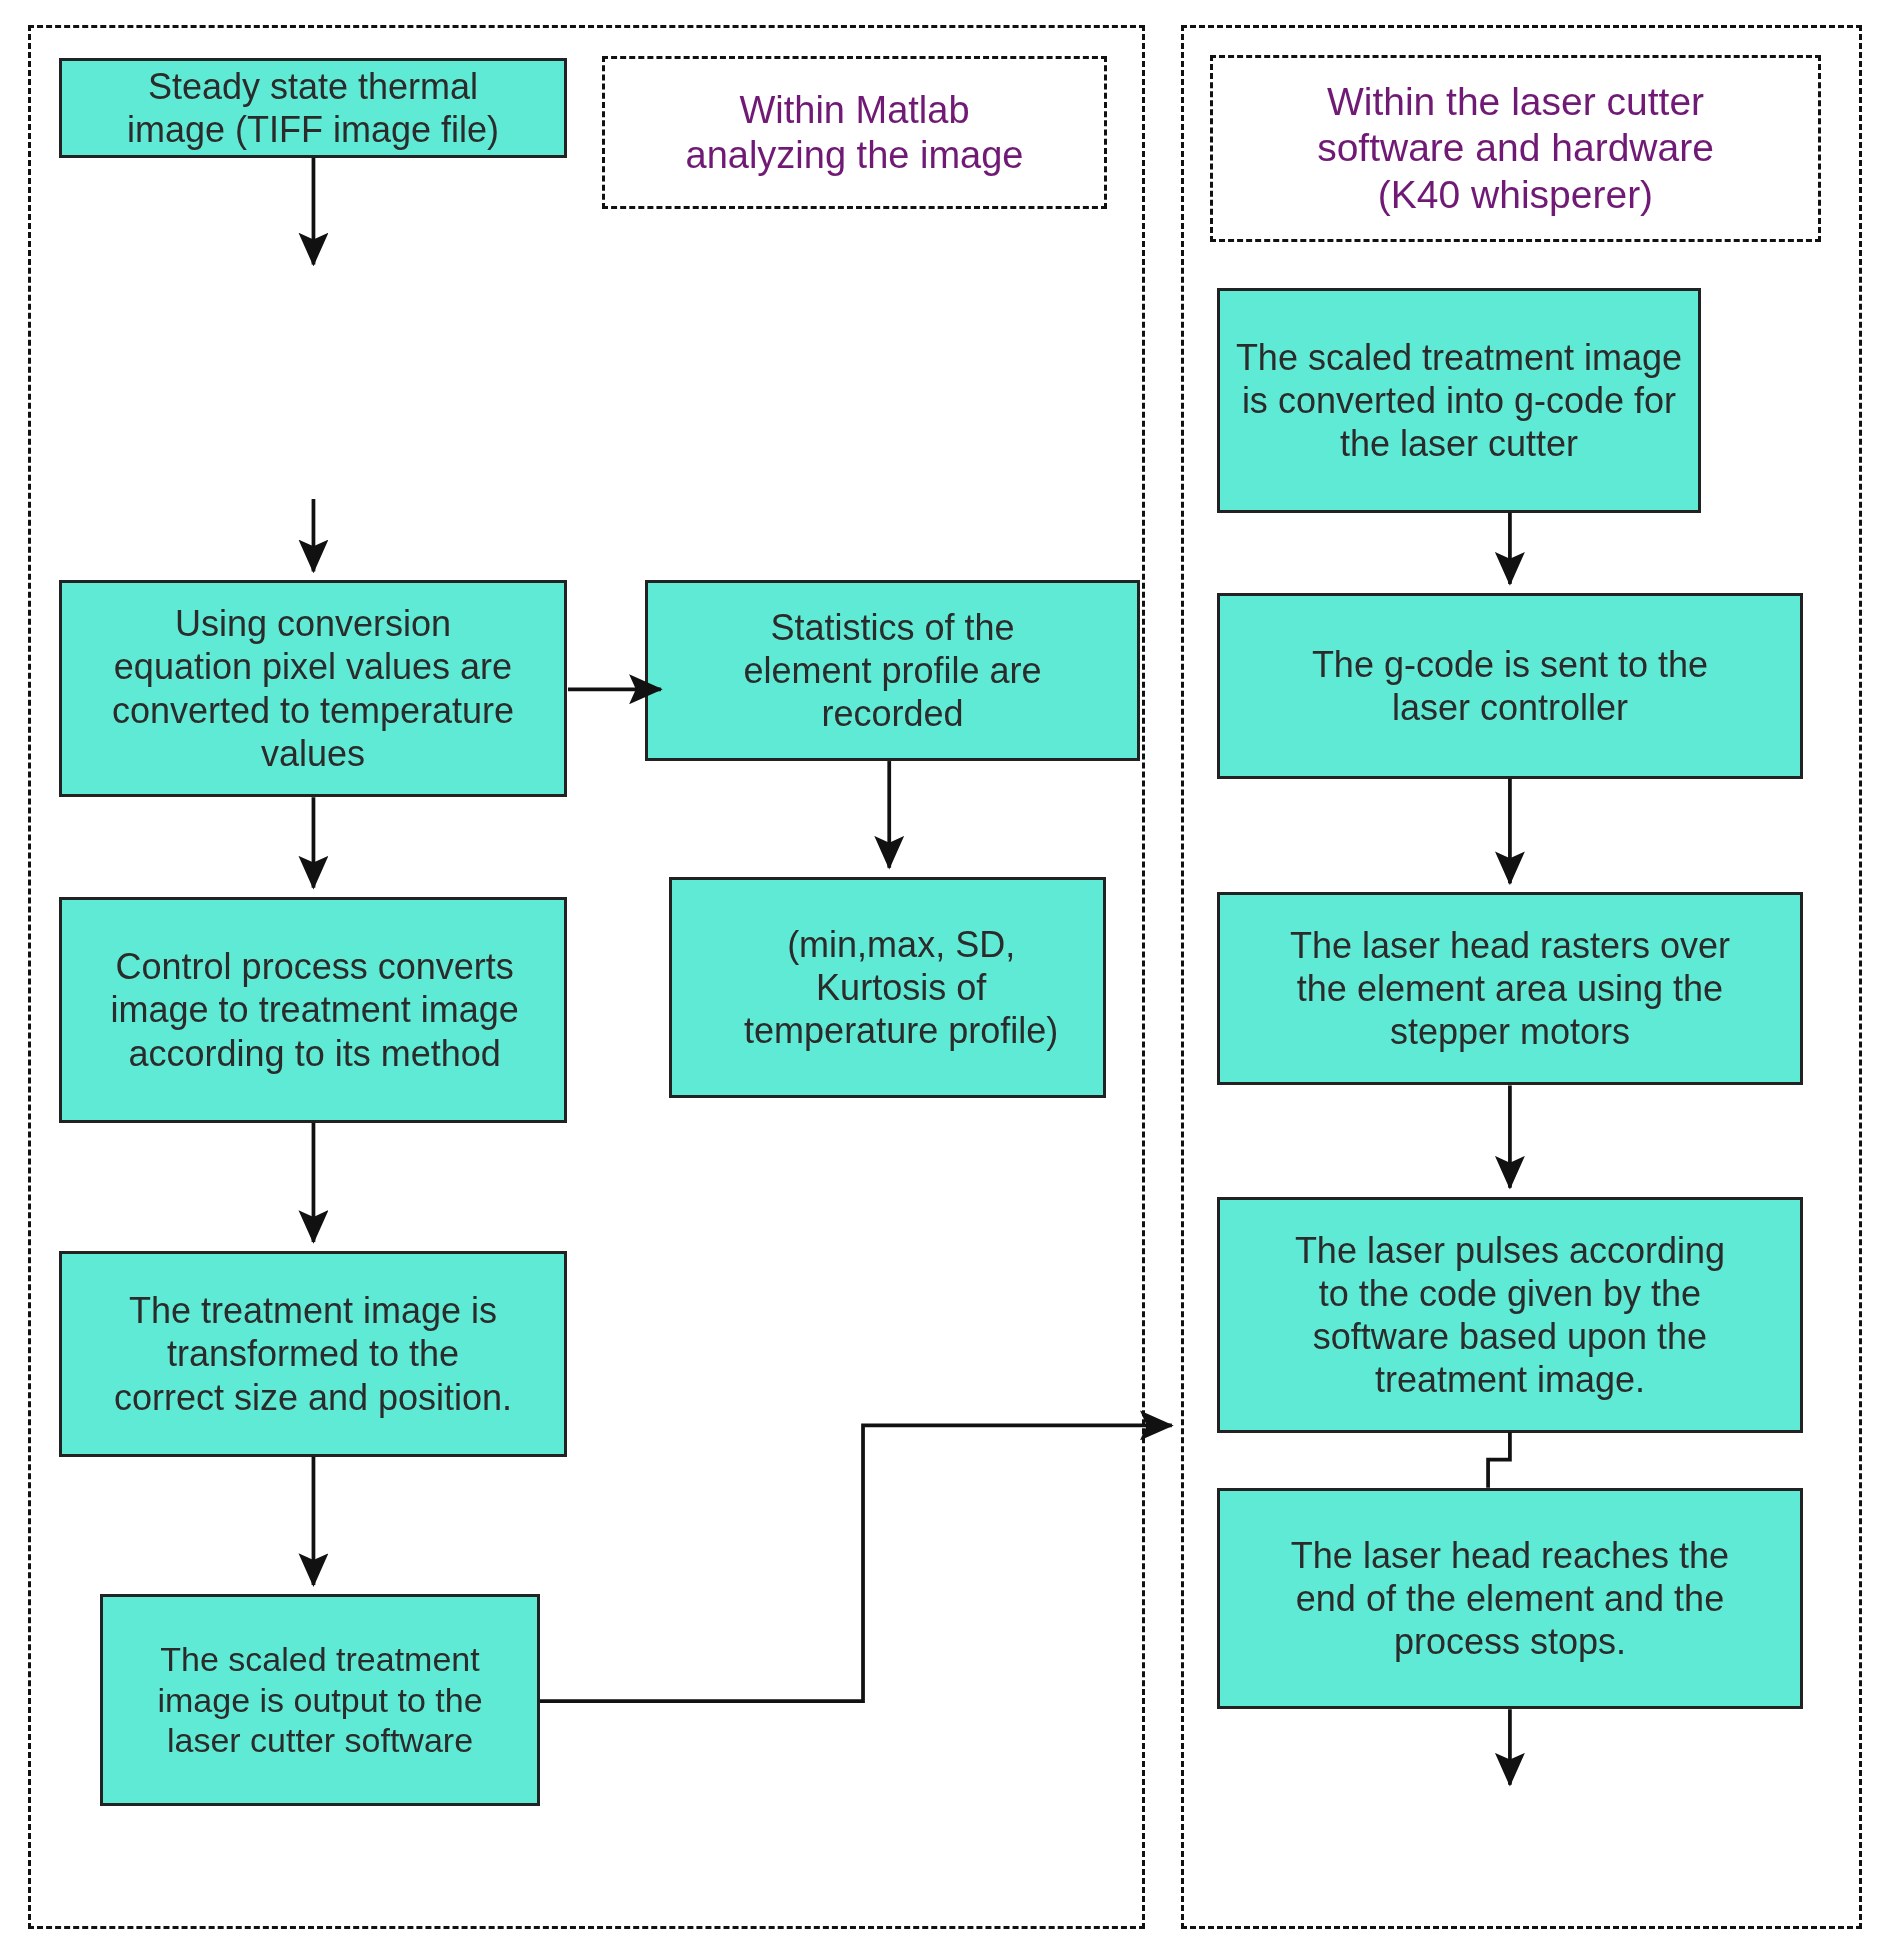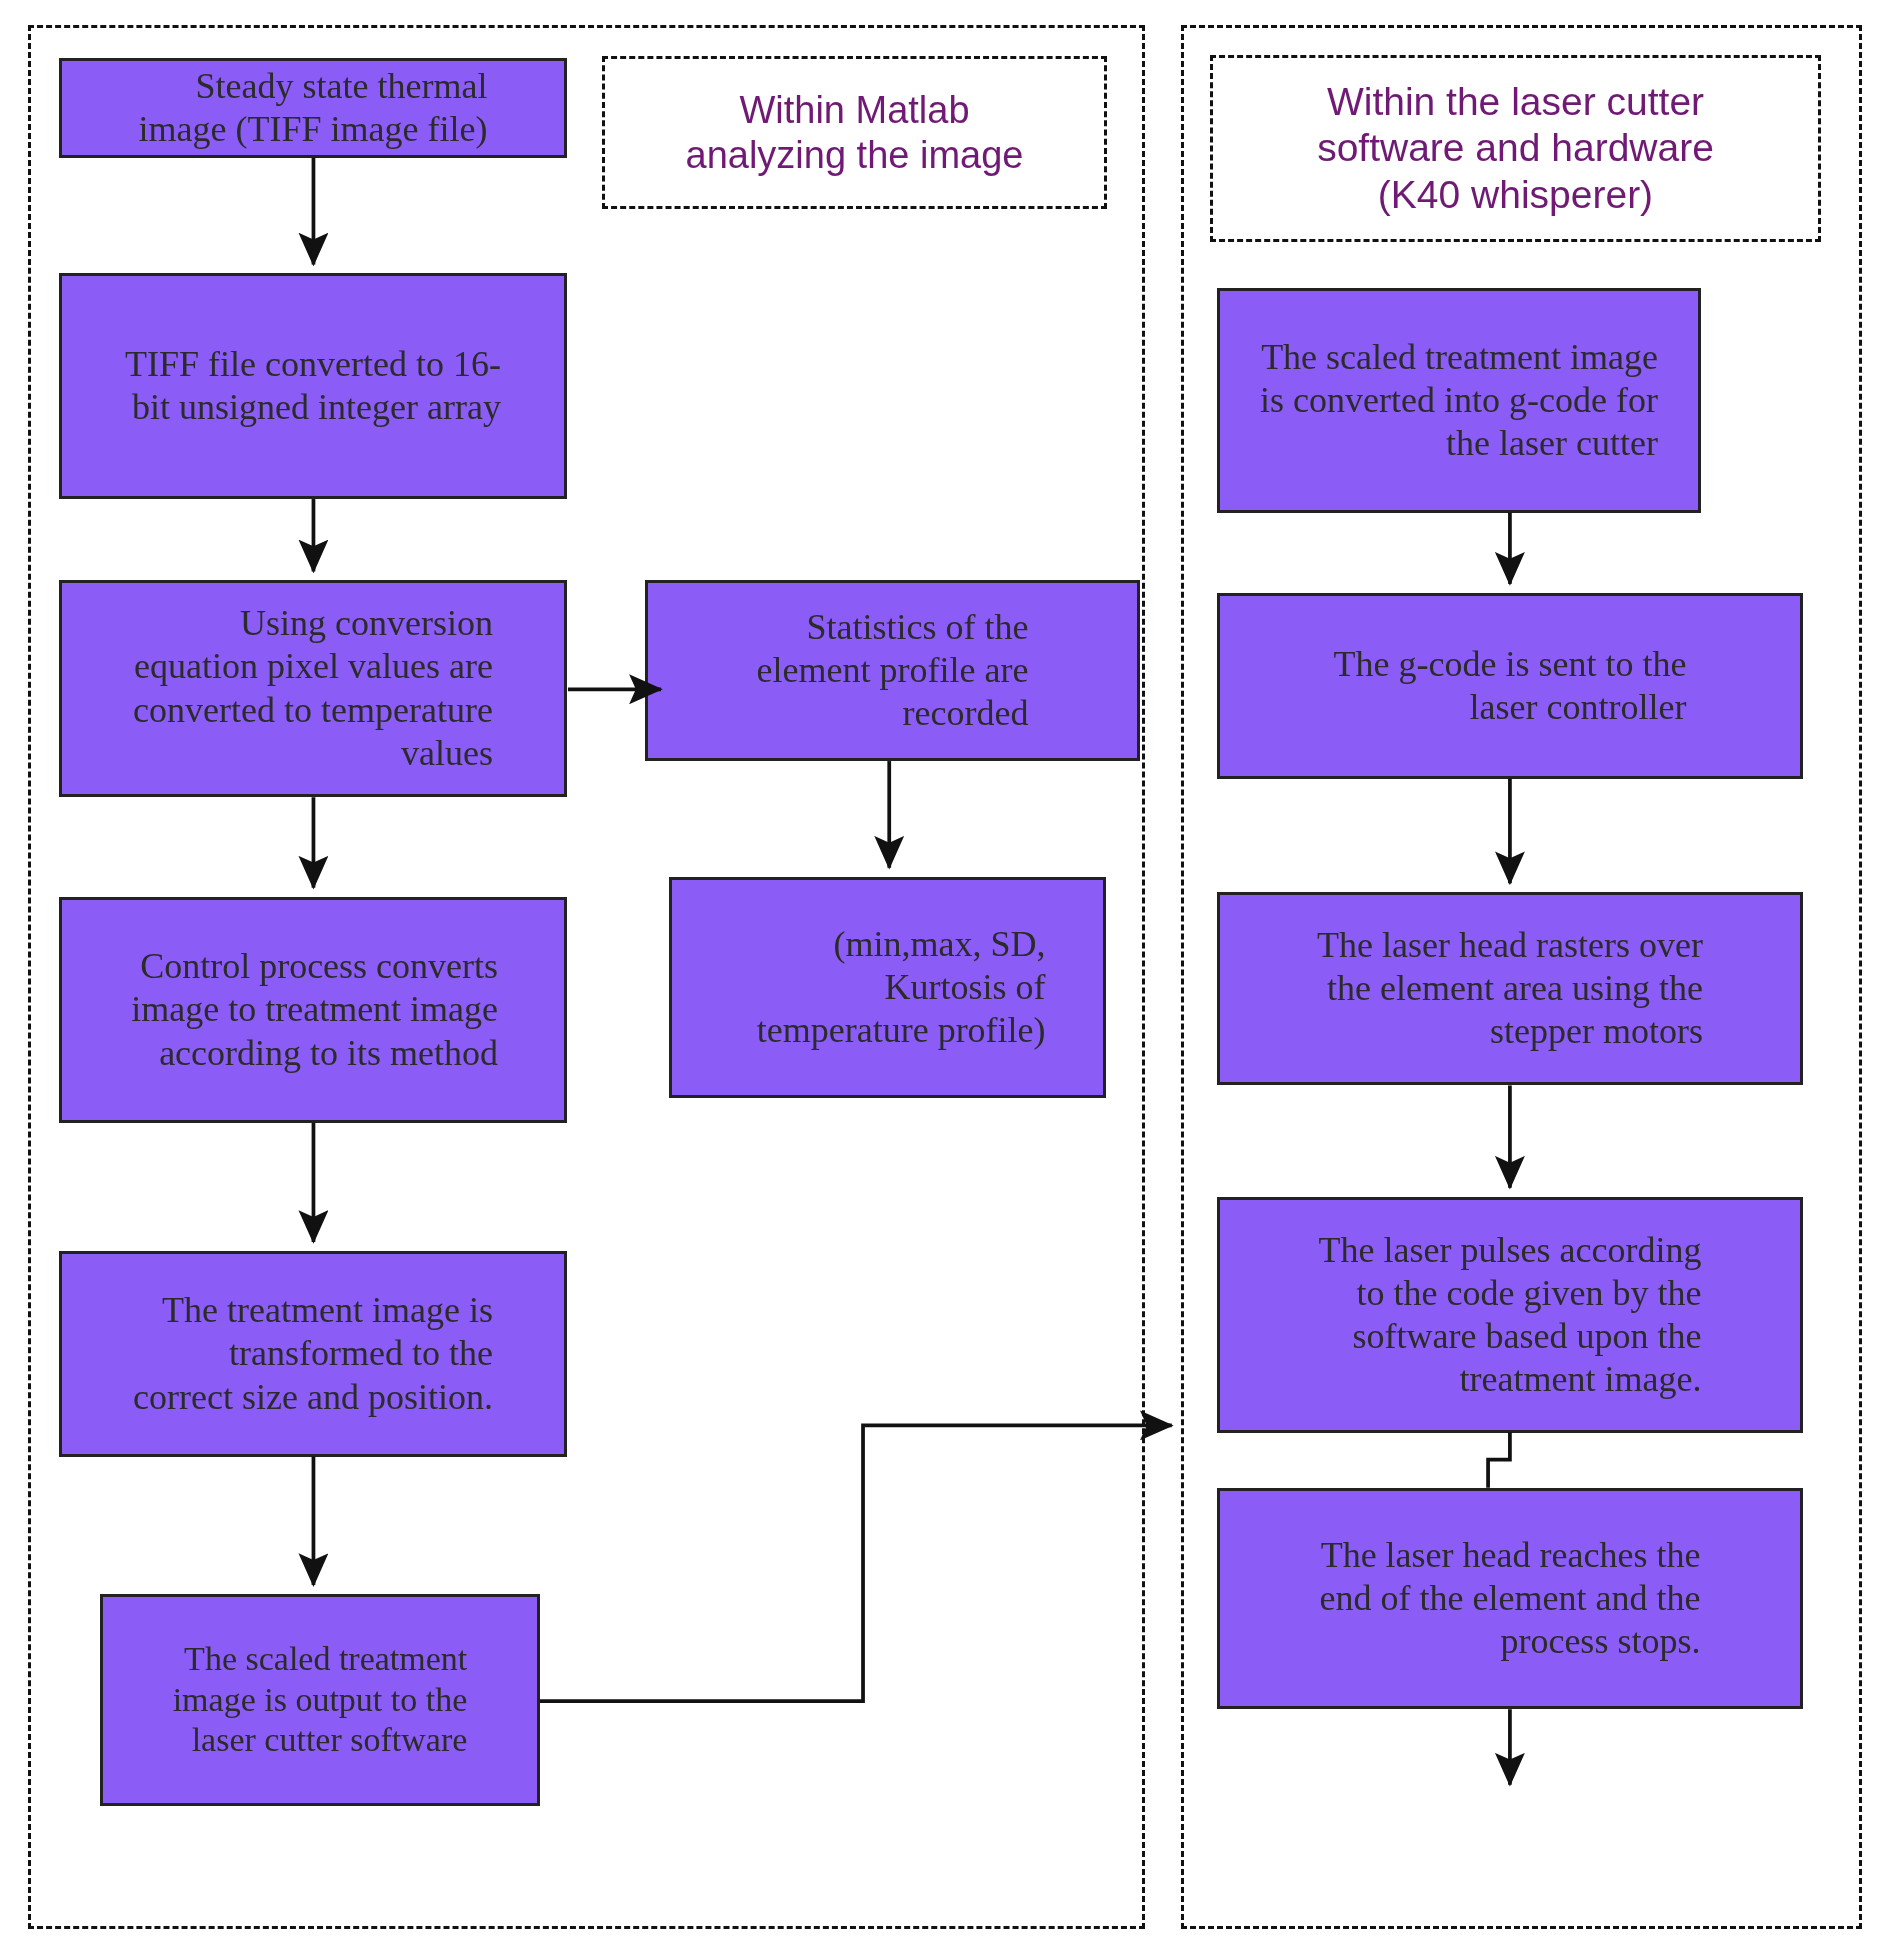--- a/index.html
+++ b/index.html
@@ -32,31 +32,30 @@
     color: #701a75;
     font-size: 38px;
     line-height: 1.18;
     padding: 2.5px 6.2px;
     white-space: pre-line;
   }
   .node {
     position: absolute;
     border: 3.1px solid #222222;
     box-sizing: border-box;
-    background: #8b5cf6;
+    background: #5eead4;
     display: flex;
     align-items: center;
     justify-content: center;
-    text-align: right;
+    text-align: center;
     color: #2b2b2b;
     font-size: 36px;
     line-height: 1.2;
     padding: 3.7px 8.7px;
     white-space: pre-line;
-    font-family: Liberation Serif, serif;
   }
   .node.narrow { font-size: 34px; }
   .edge-svg {
     position: absolute;
     left: 0;
     top: 0;
     width: 1887px;
     height: 1955px;
     pointer-events: none;
     overflow: visible;
@@ -72,22 +71,20 @@
 
   <div class="lane-label" style="left:602px; top:56px; width:505px; height:153px;">Within Matlab
 analyzing the image</div>
   <div class="lane-label" style="left:1210px; top:55px; width:611px; height:187px; font-size:39px;">Within the laser cutter
 software and hardware
 (K40 whisperer)</div>
 
   <div class="node" style="left:59px; top:58px; width:508px; height:100px;">Steady state thermal
 image (TIFF image file)</div>
 
-  <div class="node" style="left:59px; top:273px; width:508px; height:226px;">TIFF file converted to 16-
-bit unsigned integer array</div>
 
   <div class="node" style="left:59px; top:580px; width:508px; height:217px;">Using conversion
 equation pixel values are
 converted to temperature
 values</div>
 
   <div class="node" style="left:59px; top:897px; width:508px; height:226px;padding-left:12px;">Control process converts
 image to treatment image
 according to its method</div>
 

